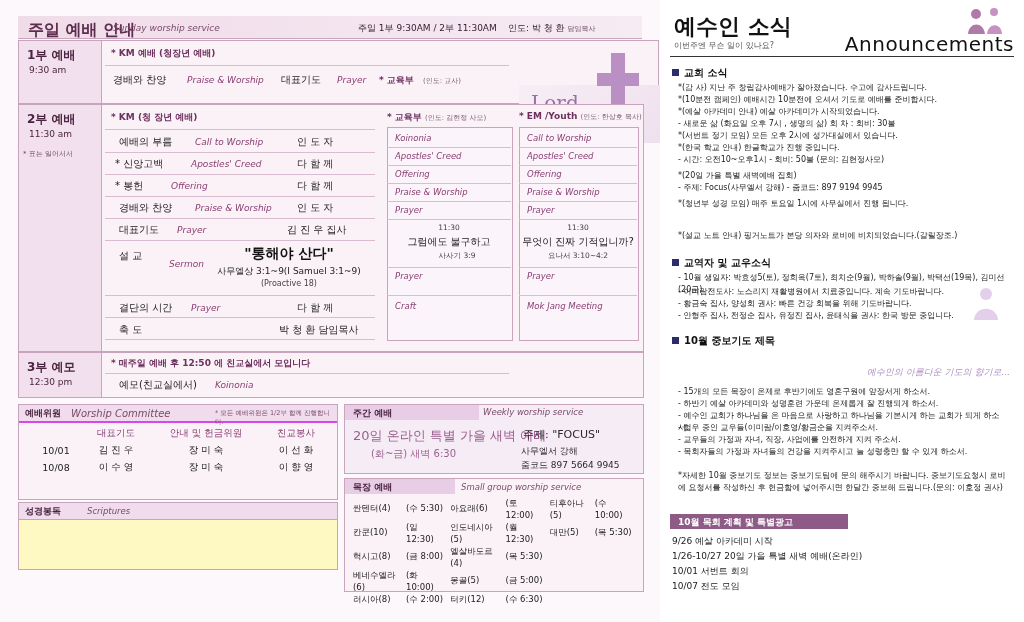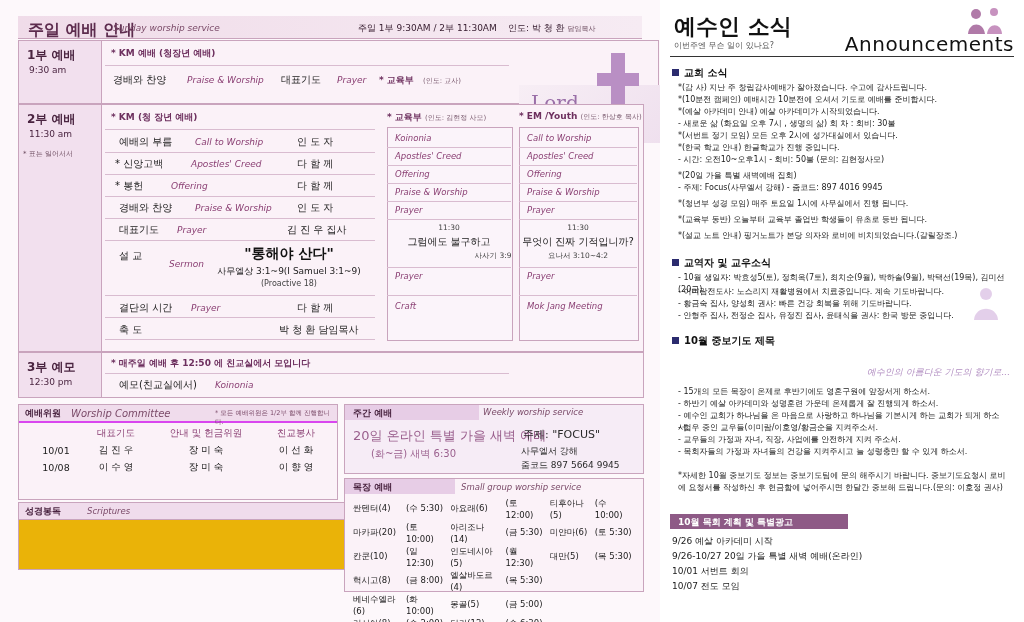--- a/index.html
+++ b/index.html
@@ -63,21 +63,21 @@
 
   
   .cm{position:absolute;left:18px;top:404px;width:318px;height:94px;border:1px solid #c9a4bd;background:#fbf2f8;}
   .cm-h{position:absolute;left:0;top:0;width:100%;height:16px;background:#f0dcec;border-bottom:2px solid #d946ef;}
   .cm-h b{position:absolute;left:6px;top:2px;font-size:9px;color:#4a2440;}
   .cm-h i{position:absolute;left:52px;top:3px;font-size:10px;color:#7a4a68;font-style:italic;}
   .cm-h u{position:absolute;left:196px;top:4px;font-size:6.5px;color:#7a4a68;text-decoration:none;}
   .cm td{font-size:9.5px;text-align:center;padding:2px 0;}
   .cm th{font-size:9.5px;color:#8a3f73;text-align:center;padding:2px 0;font-weight:normal;}
 
-  .scr{position:absolute;left:18px;top:502px;width:318px;height:66px;border:1px solid #c9a4bd;background:#eab308;padding-left:31px;}
+  .scr{position:absolute;left:18px;top:502px;width:318px;height:66px;border:1px solid #c9a4bd;background:#fef9c3;}
   .scr-h{position:absolute;left:0;top:0;width:100%;height:16px;background:#f0dcec;border-bottom:1px solid #c9a4bd;}
   .scr-h b{position:absolute;left:6px;top:2px;font-size:9px;color:#4a2440;}
   .scr-h i{position:absolute;left:68px;top:3px;font-size:8.5px;color:#7a4a68;font-style:italic;}
 
   
   .wk{position:absolute;left:344px;top:404px;width:298px;height:68px;border:1px solid #c9a4bd;background:#f6ecf6;}
   .wk-h{position:absolute;left:0;top:0;width:134px;height:15px;background:#e7cde6;}
   .wk-h b{position:absolute;left:8px;top:2px;font-size:9px;color:#4a2440;}
   .wk-h2{position:absolute;left:138px;top:2px;font-size:8.5px;color:#7a4a68;font-style:italic;}
   .wk-big{position:absolute;left:8px;top:22px;font-size:13px;color:#9a5f8d;}
@@ -214,21 +214,21 @@
       <div class="citem" style="left:376px;top:46px;">Apostles' Creed</div>
       <div class="rowline" style="left:368px;top:60px;width:124px;"></div>
       <div class="citem" style="left:376px;top:64px;">Offering</div>
       <div class="rowline" style="left:368px;top:78px;width:124px;"></div>
       <div class="citem" style="left:376px;top:82px;">Praise &amp; Worship</div>
       <div class="rowline" style="left:368px;top:96px;width:124px;"></div>
       <div class="citem" style="left:376px;top:100px;">Prayer</div>
       <div class="rowline" style="left:368px;top:114px;width:124px;"></div>
       <div class="ctime" style="left:368px;top:118px;width:124px;">11:30</div>
       <div class="cko" style="left:368px;top:130px;width:124px;">그럼에도 불구하고</div>
-      <div class="ctime" style="left:368px;top:146px;width:140px;margin-left:36px;">사사기 3:9</div>
+      <div class="ctime" style="left:368px;top:146px;width:140px;">사사기 3:9</div>
       <div class="rowline" style="left:368px;top:162px;width:124px;"></div>
       <div class="citem" style="left:376px;top:166px;">Prayer</div>
       <div class="rowline" style="left:368px;top:190px;width:124px;"></div>
       <div class="citem" style="left:376px;top:196px;">Craft</div>
 
       <div class="colhdr" style="left:500px;top:6px;">
         <span>* EM /Youth</span>
         <small>(인도: 한상호 목사)</small>
       </div>
       <div class="cbox" style="left:500px;top:22px;width:118px;height:212px;"></div>
@@ -320,28 +320,20 @@
         <tbody>
             <tr>
           <td>싼텐터(4)</td>
           <td>(수 5:30)</td>
           <td>아요래(6)</td>
           <td>(토 12:00)</td>
           <td>티후아나(5)</td>
           <td>(수 10:00)</td>
         </tr>
         <tr>
-          <td>마카파(20)</td>
-          <td>(토 10:00)</td>
-          <td>아리조나(14)</td>
-          <td>(금 5:30)</td>
-          <td>미얀마(6)</td>
-          <td>(토 5:30)</td>
-        </tr>
-        <tr>
           <td>칸쿤(10)</td>
           <td>(일 12:30)</td>
           <td>인도네시아 (5)</td>
           <td>(월 12:30)</td>
           <td>대만(5)</td>
           <td>(목 5:30)</td>
         </tr>
         <tr>
           <td>헉시고(8)</td>
           <td>(금 8:00)</td>
@@ -387,23 +379,22 @@
       <span class="sq"></span><span>교회 소식</span>
     </div>
     <div class="para" style="top:82px;">*(감 사) 지난 주 창립감사예배가 잘아졌습니다. 수고에 감사드립니다.</div>
     <div class="para" style="top:94px;">*(10분전 캠페인) 예배시간 10분전에 오셔서 기도로 예배를 준비합시다.</div>
     <div class="para" style="top:106px;">*(예살 아카데미 안내) 예살 아카데미가 시작되었습니다.</div>
     <div class="para" style="top:118px;">   - 새로운 삶 (화요일 오후 7시 , 생명의 삶) 회 차 : 회비: 30불</div>
     <div class="para" style="top:130px;">*(서번트 정기 모임) 모든 오후 2시에 성가대실에서 있습니다.</div>
     <div class="para" style="top:142px;">*(한국 학교 안내) 한글학교가 진행 중입니다.</div>
     <div class="para" style="top:154px;">   - 시간: 오전10~오후1시  - 회비: 50불  (문의: 김현정사모)</div>
     <div class="para" style="top:170px;">*(20일 가을 특별 새벽예배 집회)</div>
-    <div class="para" style="top:182px;">   - 주제: Focus(사무엘서 강해)  - 줌코드: 897 4016 9945</div>
+    <div class="para" style="top:182px;">   - 주제: Focus(사무엘서 강해)  - 줌코드: 897 9194 9945</div>
     <div class="para" style="top:198px;">*(청년부 성경 모임) 매주 토요일 1시에 사무실에서 진행 됩니다.</div>
-    <div class="para" style="top:214px;">*(교육부 동반) 오늘부터 교육부 졸업반 학생들이 유초로 등반 됩니다.</div>
     <div class="para" style="top:230px;">*(설교 노트 안내) 핑거노트가 본당 의자와 로비에 비치되었습니다.(갈릴장조.)</div>
 
     <div class="blk-h" style="left:12px;top:256px;">
       <span class="sq"></span><span>교역자 및 교우소식</span>
     </div>
     <div class="para" style="top:272px;">- 10월 생일자: 박효성5(토), 정희옥(7토), 최치순(9월), 박하솔(9월), 박택선(19목), 김미선(20금)</div>
     <div class="para" style="top:286px;">- 이미람전도사: 노스리지 재활병원에서 치료중입니다. 계속 기도바랍니다.</div>
     <div class="para" style="top:298px;">- 황금숙 집사, 양성회 권사: 빠른 건강 회복을 위해 기도바랍니다.</div>
     <div class="para" style="top:310px;">- 안형주 집사, 전정순 집사, 유정진 집사, 윤태식을 권사: 한국 방문 중입니다.</div>
 
@@ -423,19 +414,19 @@
     <div class="para" style="top:434px;">- 교우들의 가정과 자녀, 직장, 사업에를 안전하게 지켜 주소서.</div>
     <div class="para" style="top:446px;">- 목회자들의 가정과 자녀들의 건강을 지켜주시고 늘 성령충만 할 수 있게 하소서.</div>
     <div class="para" style="top:470px;line-height:12px;">*자세한 10월 중보기도 정보는 중보기도팀에 문의 해주시기 바랍니다. 중보기도요청시 로비에 요청서를 작성하신 후 헌금함에 넣어주시면 한달간 중보해 드립니다.(문의: 이호정 권사)</div>
 
     <div class="plan">
       <div class="plan-h">
         <b>10월 목회 계획 및 특별광고</b>
       </div>
       <ul>
         <li>9/26 예살 아카데미 시작</li>
-        <li>9/26-10/27 20일 가을 특별 새벽 예배(온라인)</li>
+        <li>1/26-10/27 20일 가을 특별 새벽 예배(온라인)</li>
         <li>10/01 서번트 회의</li>
         <li>10/07 전도 모임</li>
       </ul>
     </div>
   </div>
 </div>
 
 </body></html>

